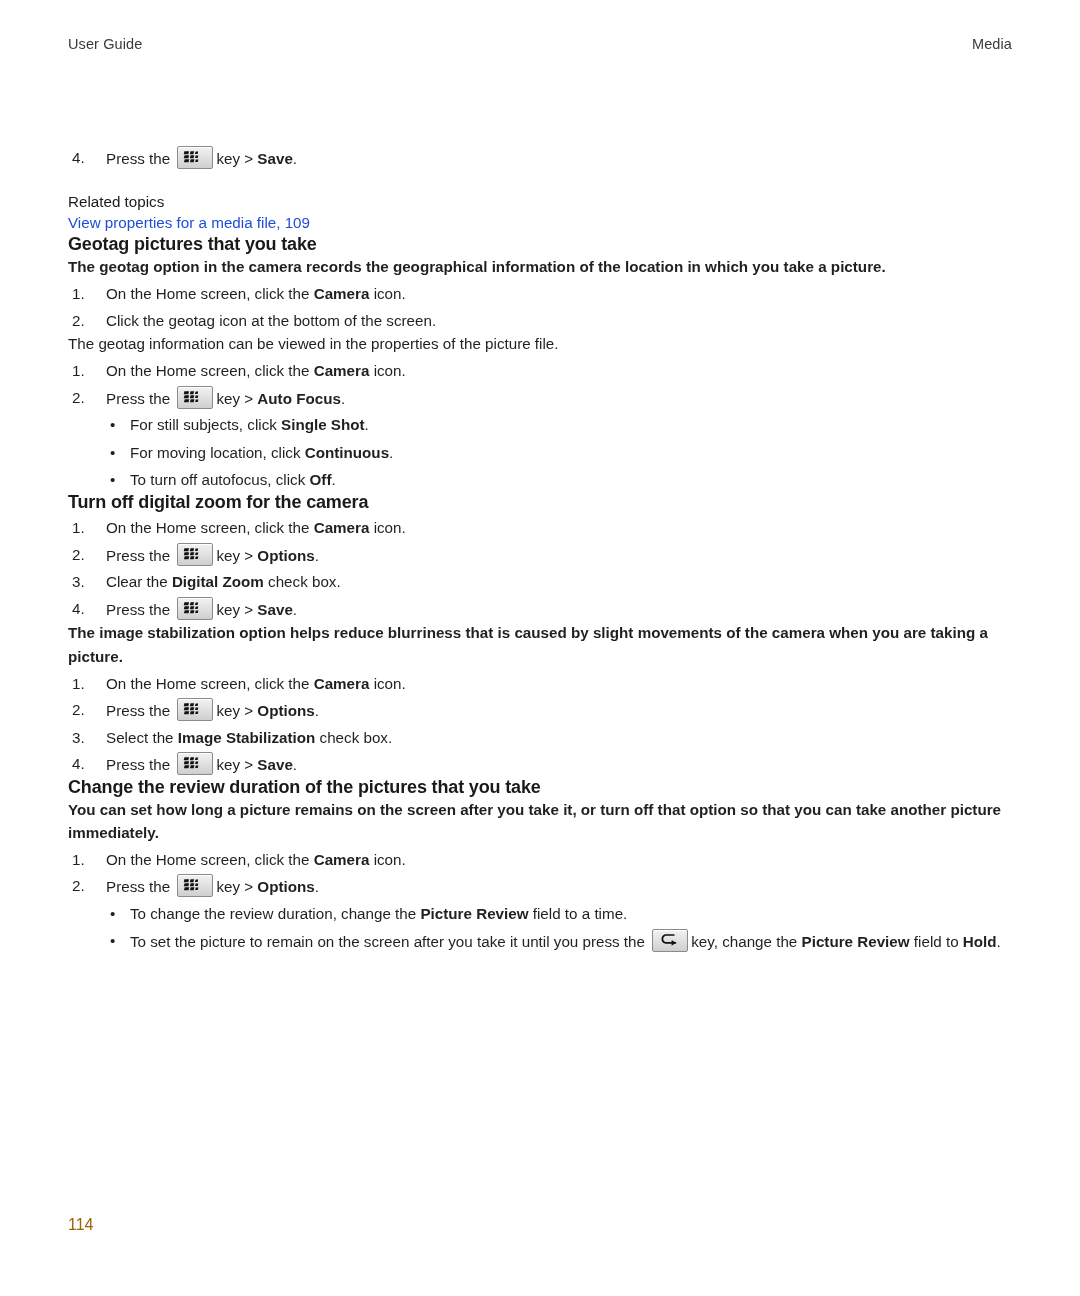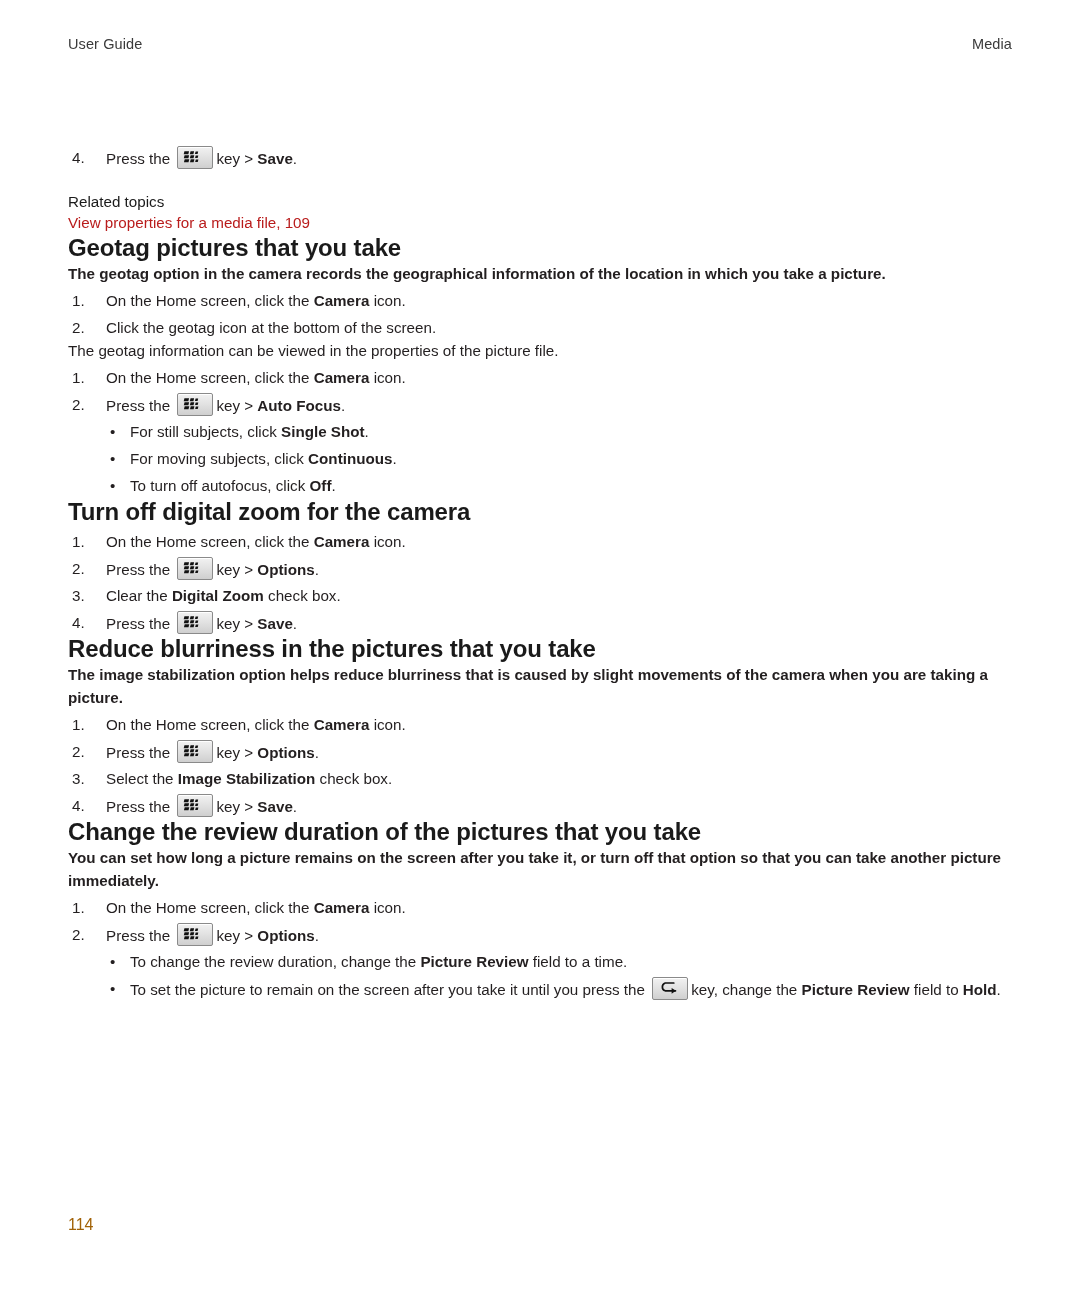--- a/index.html
+++ b/index.html
@@ -38,21 +38,21 @@
 
   
   .content {
     position: absolute;
     top: 142px;
     left: 68px;
     width: 952px;
   }
 
   h2.section {
-    font-size: 24px;
+    font-size: 18px;
     font-weight: bold;
     line-height: 1.15;
     margin: 0;
     padding: 0;
     color: #1a1a1a;
     letter-spacing: -0.15px;
   }
   .h-gap-lg { margin-top: 34px; }
 
   p.para {
@@ -104,21 +104,21 @@
   }
 
   .related-title {
     font-size: 15.2px;
     font-weight: normal;
     margin-top: 22px;
     color: #1a1a1a;
   }
   .related-link {
     font-size: 15.2px;
-    color: #b91c1c;
+    color: #1d4ed8;
     margin-top: 2px;
     text-decoration: none;
     display: block;
     line-height: 1.5;
   }
 
   
   .keyicon {
     display: inline-block;
     vertical-align: -5px;
@@ -212,21 +212,21 @@
             </g>
           </svg>
         </span><span>key &gt;</span> <b>Auto Focus</b><span>.</span>
       </li>
     </ul>
     <ul class="blist">
       <li>
         <span class="dot">•</span><span>For still subjects, click</span> <b>Single Shot</b><span>.</span>
       </li>
       <li>
-        <span class="dot">•</span><span>For moving subjects, click</span> <b>Continuous</b><span>.</span>
+        <span class="dot">•</span><span>For moving location, click</span> <b>Continuous</b><span>.</span>
       </li>
       <li>
         <span class="dot">•</span><span>To turn off autofocus, click</span> <b>Off</b><span>.</span>
       </li>
     </ul>
 
     <h2 class="section h-gap-lg">Turn off digital zoom for the camera</h2>
     <ul class="olist">
       <li>
         <span class="num">1.</span><span>On the Home screen, click the</span> <b>Camera</b> <span>icon.</span>
@@ -265,21 +265,20 @@
               <rect x="19.8" y="8.4" width="2.6" height="2.6" transform="skewX(-14)"></rect>
               <rect x="9.7" y="12.2" width="4.6" height="3.0" transform="skewX(-14)"></rect>
               <rect x="15.8" y="12.2" width="3.6" height="3.0" transform="skewX(-14)"></rect>
               <rect x="20.9" y="12.4" width="2.6" height="2.6" transform="skewX(-14)"></rect>
             </g>
           </svg>
         </span><span>key &gt;</span> <b>Save</b><span>.</span>
       </li>
     </ul>
 
-    <h2 class="section h-gap-lg">Reduce blurriness in the pictures that you take</h2>
     <p class="para para-top">The image stabilization option helps reduce blurriness that is caused by slight movements of the camera when you are taking a picture.</p>
     <ul class="olist">
       <li>
         <span class="num">1.</span><span>On the Home screen, click the</span> <b>Camera</b> <span>icon.</span>
       </li>
       <li>
         <span class="num">2.</span><span>Press the</span>
         <span class="keyicon">
           <svg width="32" height="19" viewBox="0 0 32 19">
             <g fill="#111111">

